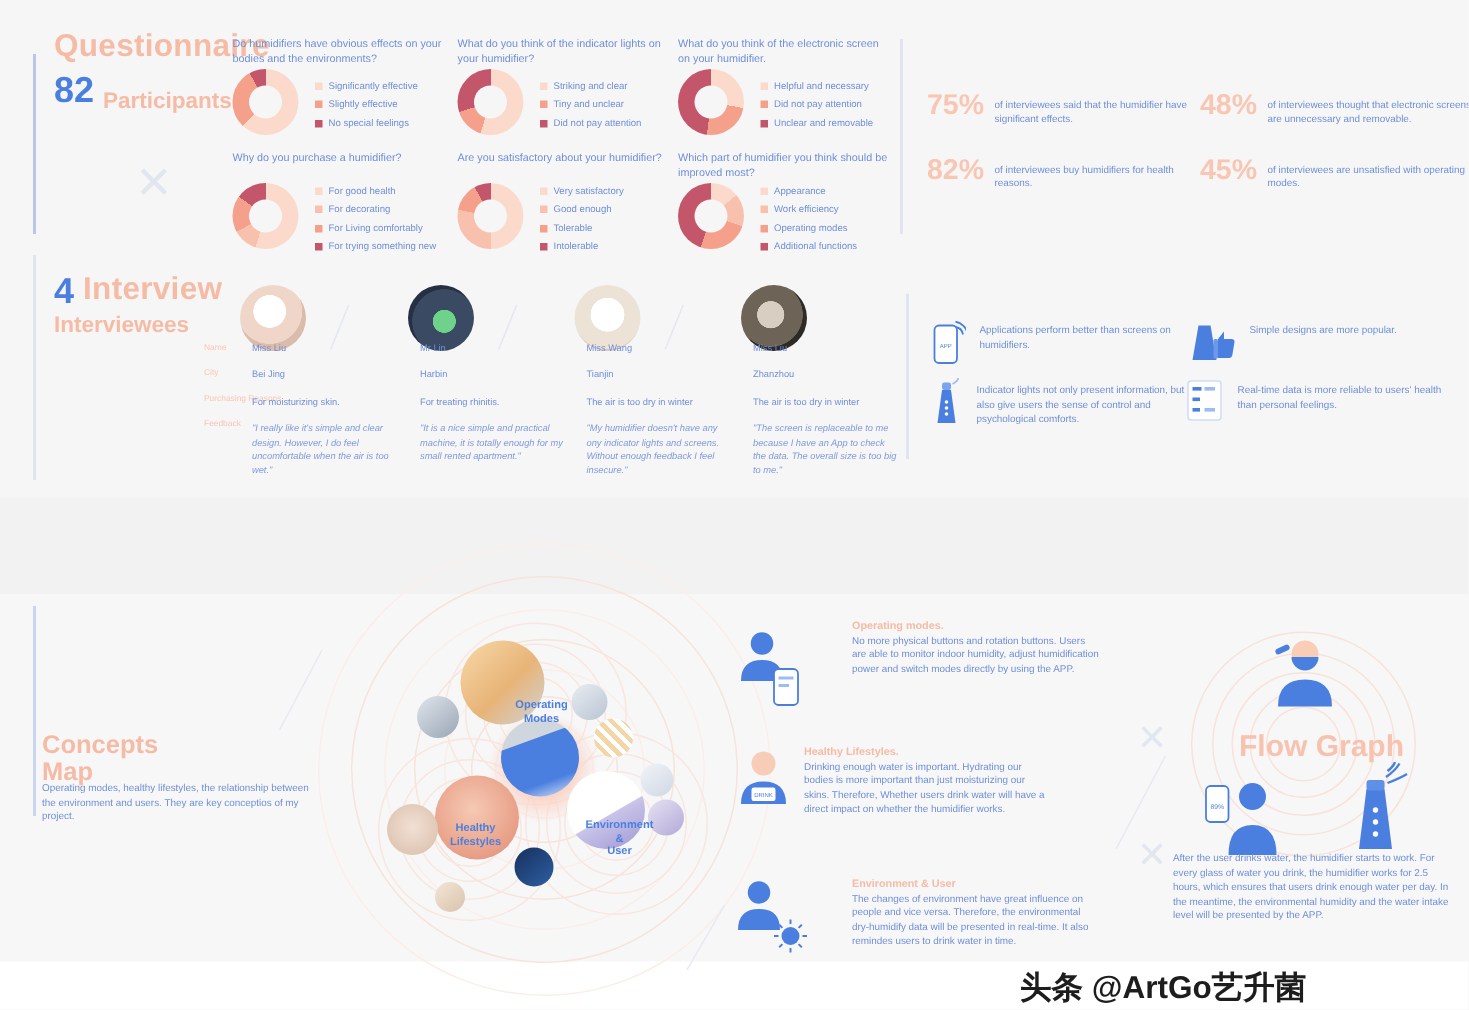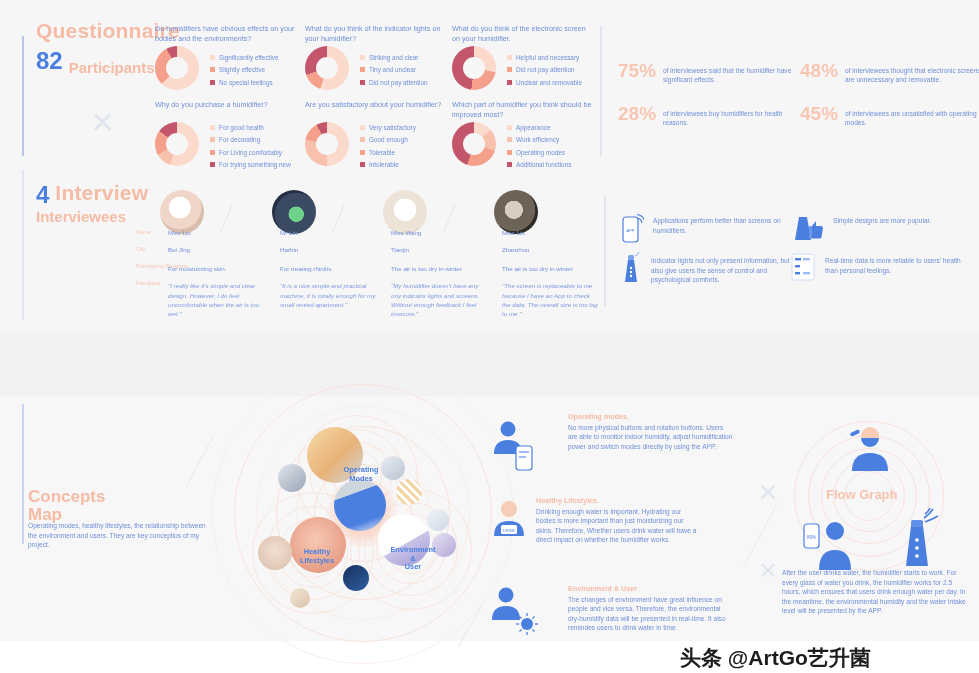--- a/index.html
+++ b/index.html
@@ -58,21 +58,21 @@
   .insight{position:absolute;display:flex;gap:9px;align-items:flex-start;}
   .insight .tx{font-size:6.6px;line-height:9.6px;color:#6f8fd8;width:150px;padding-top:4px;}
 
   
   .cm-title{position:absolute;font-size:17px;font-weight:bold;color:#f6bba5;line-height:18px;}
   .cm-desc{position:absolute;font-size:6.6px;line-height:9.6px;color:#6f8fd8;width:178px;}
   .cblk{position:absolute;width:165px;}
   .cblk .h{font-size:7.2px;font-weight:bold;color:#f6bba5;margin-bottom:2px;}
   .cblk .b{font-size:6.6px;line-height:9.4px;color:#6f8fd8;}
   .flowtxt{position:absolute;font-size:6.6px;line-height:9.6px;color:#6f8fd8;width:190px;}
-  .ghost{position:absolute;font-size:13px;font-weight:bold;color:#f7c3ae;}
+  .ghost{position:absolute;font-size:20px;font-weight:bold;color:#f7c3ae;}
 
   .node-label{position:absolute;font-size:7.4px;font-weight:bold;color:#4a7fe0;text-align:center;line-height:8.6px;}
   .ring{position:absolute;border-radius:50%;border:1px solid #f6ded6;}
   .bub{position:absolute;border-radius:50%;}
   .xmark{position:absolute;color:#e2e6ee;font-size:30px;line-height:30px;font-weight:300;}
 
   .wm{position:absolute;left:680px;top:644px;font-size:21px;font-weight:bold;color:#1d1d1d;}
   svg{display:block;}
 </style>
 </head>
@@ -224,21 +224,21 @@
 <div id="stats-root">
     <div class="stat" style="left: 618px; top: 62px;">
       <div class="pct">75%</div>
       <div class="txt">of interviewees said that the humidifier have significant effects.</div>
     </div>
     <div class="stat" style="left: 800px; top: 62px;">
       <div class="pct">48%</div>
       <div class="txt">of interviewees thought that electronic screens are unnecessary and removable.</div>
     </div>
     <div class="stat" style="left: 618px; top: 105px;">
-      <div class="pct">28%</div>
+      <div class="pct">82%</div>
       <div class="txt">of interviewees buy humidifiers for health reasons.</div>
     </div>
     <div class="stat" style="left: 800px; top: 105px;">
       <div class="pct">45%</div>
       <div class="txt">of interviewees are unsatisfied with operating modes.</div>
     </div>
   </div>
 
 <div class="sec-head" style="left:36px;top:180px;width:120px;">
   <div style="display:flex;align-items:flex-start;gap:6px;">

